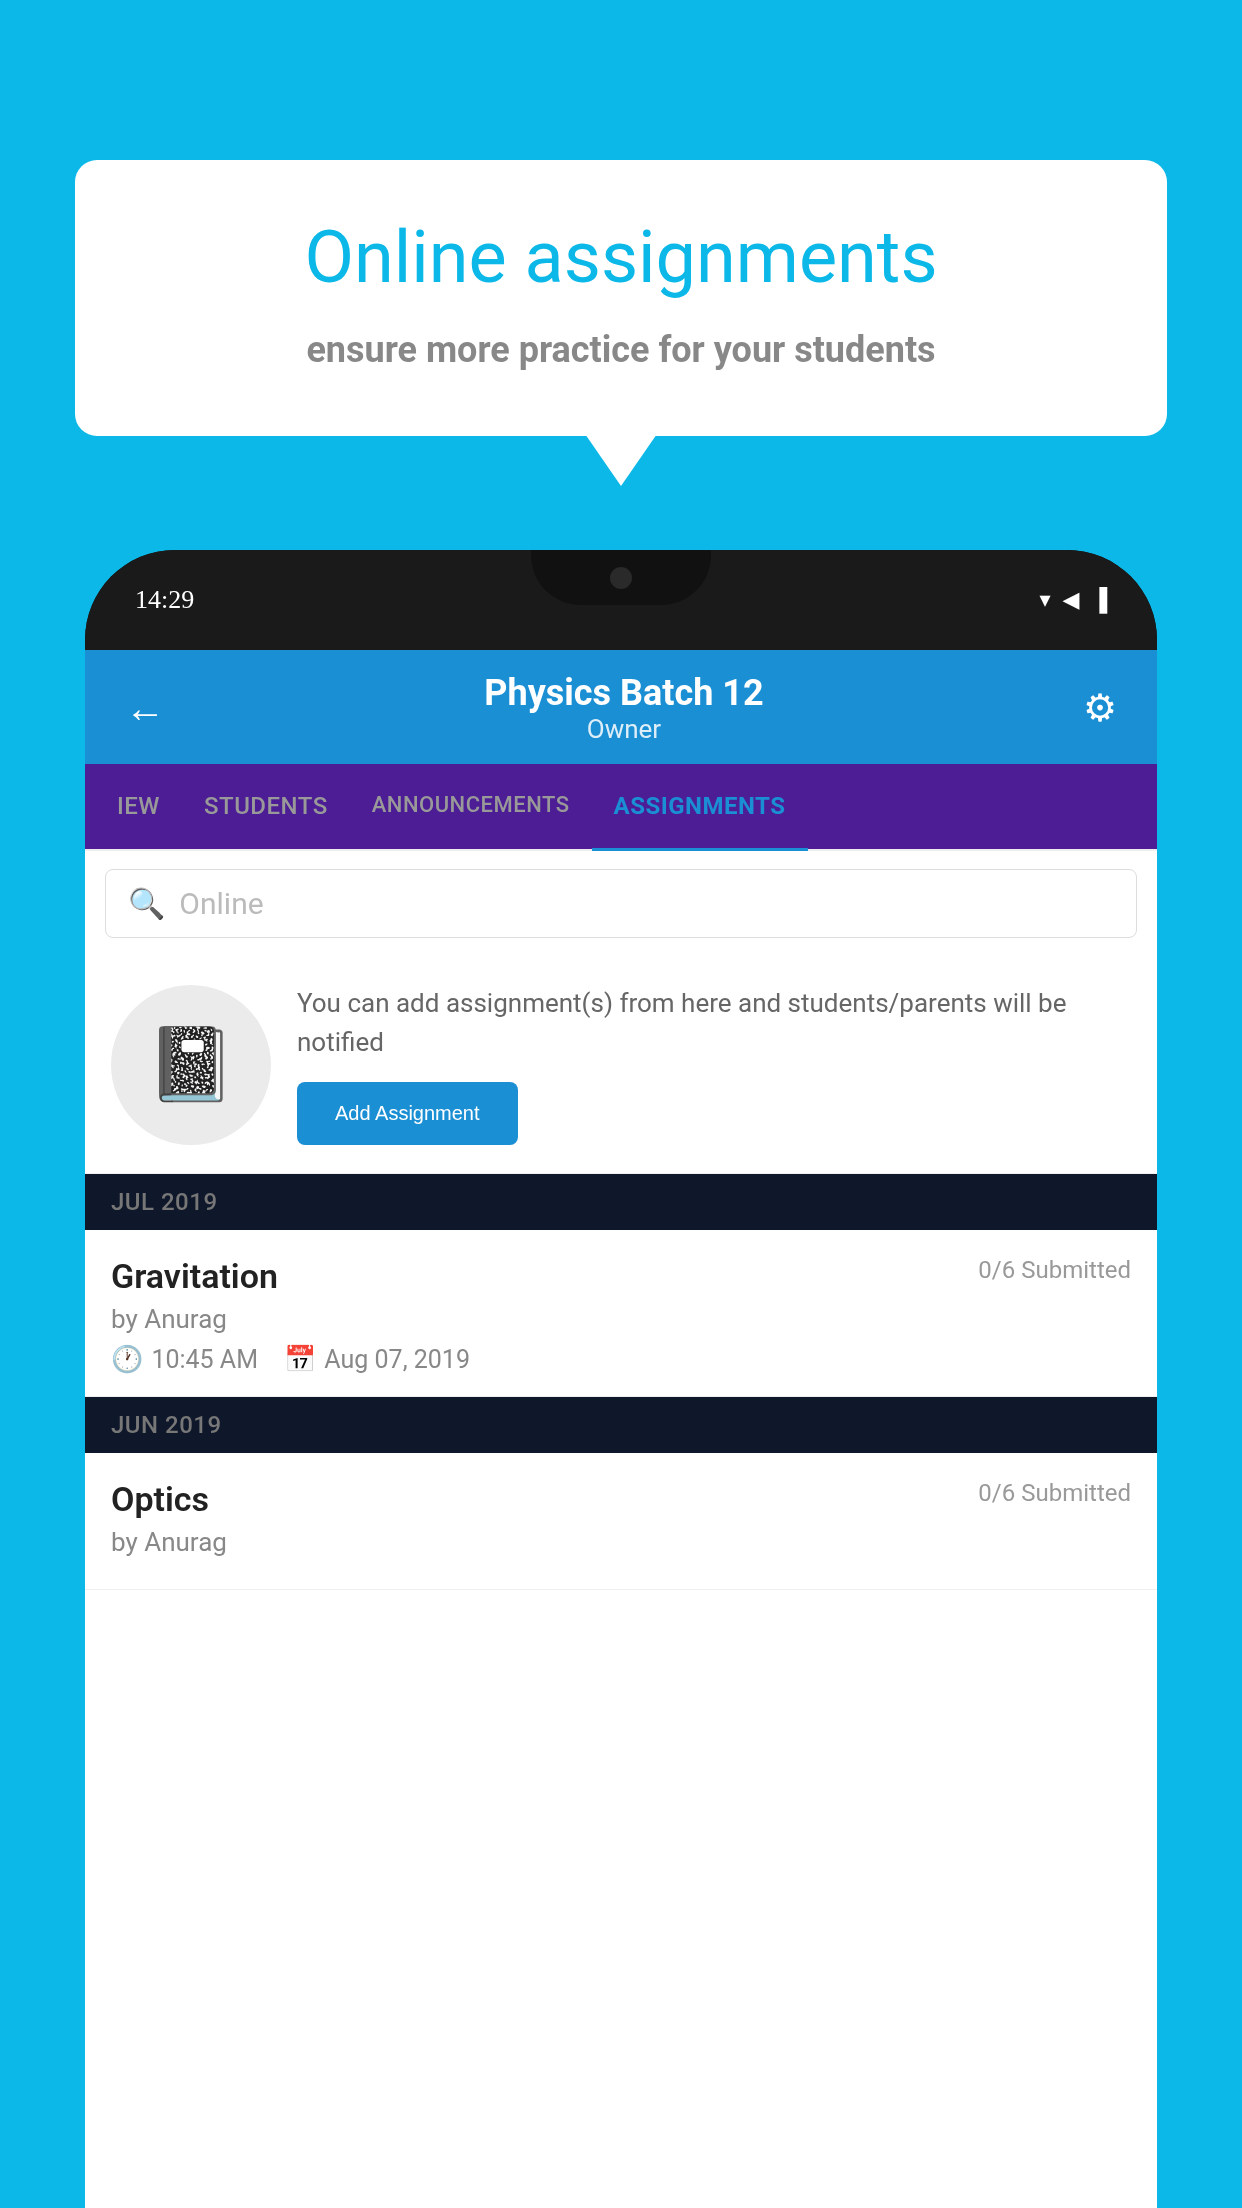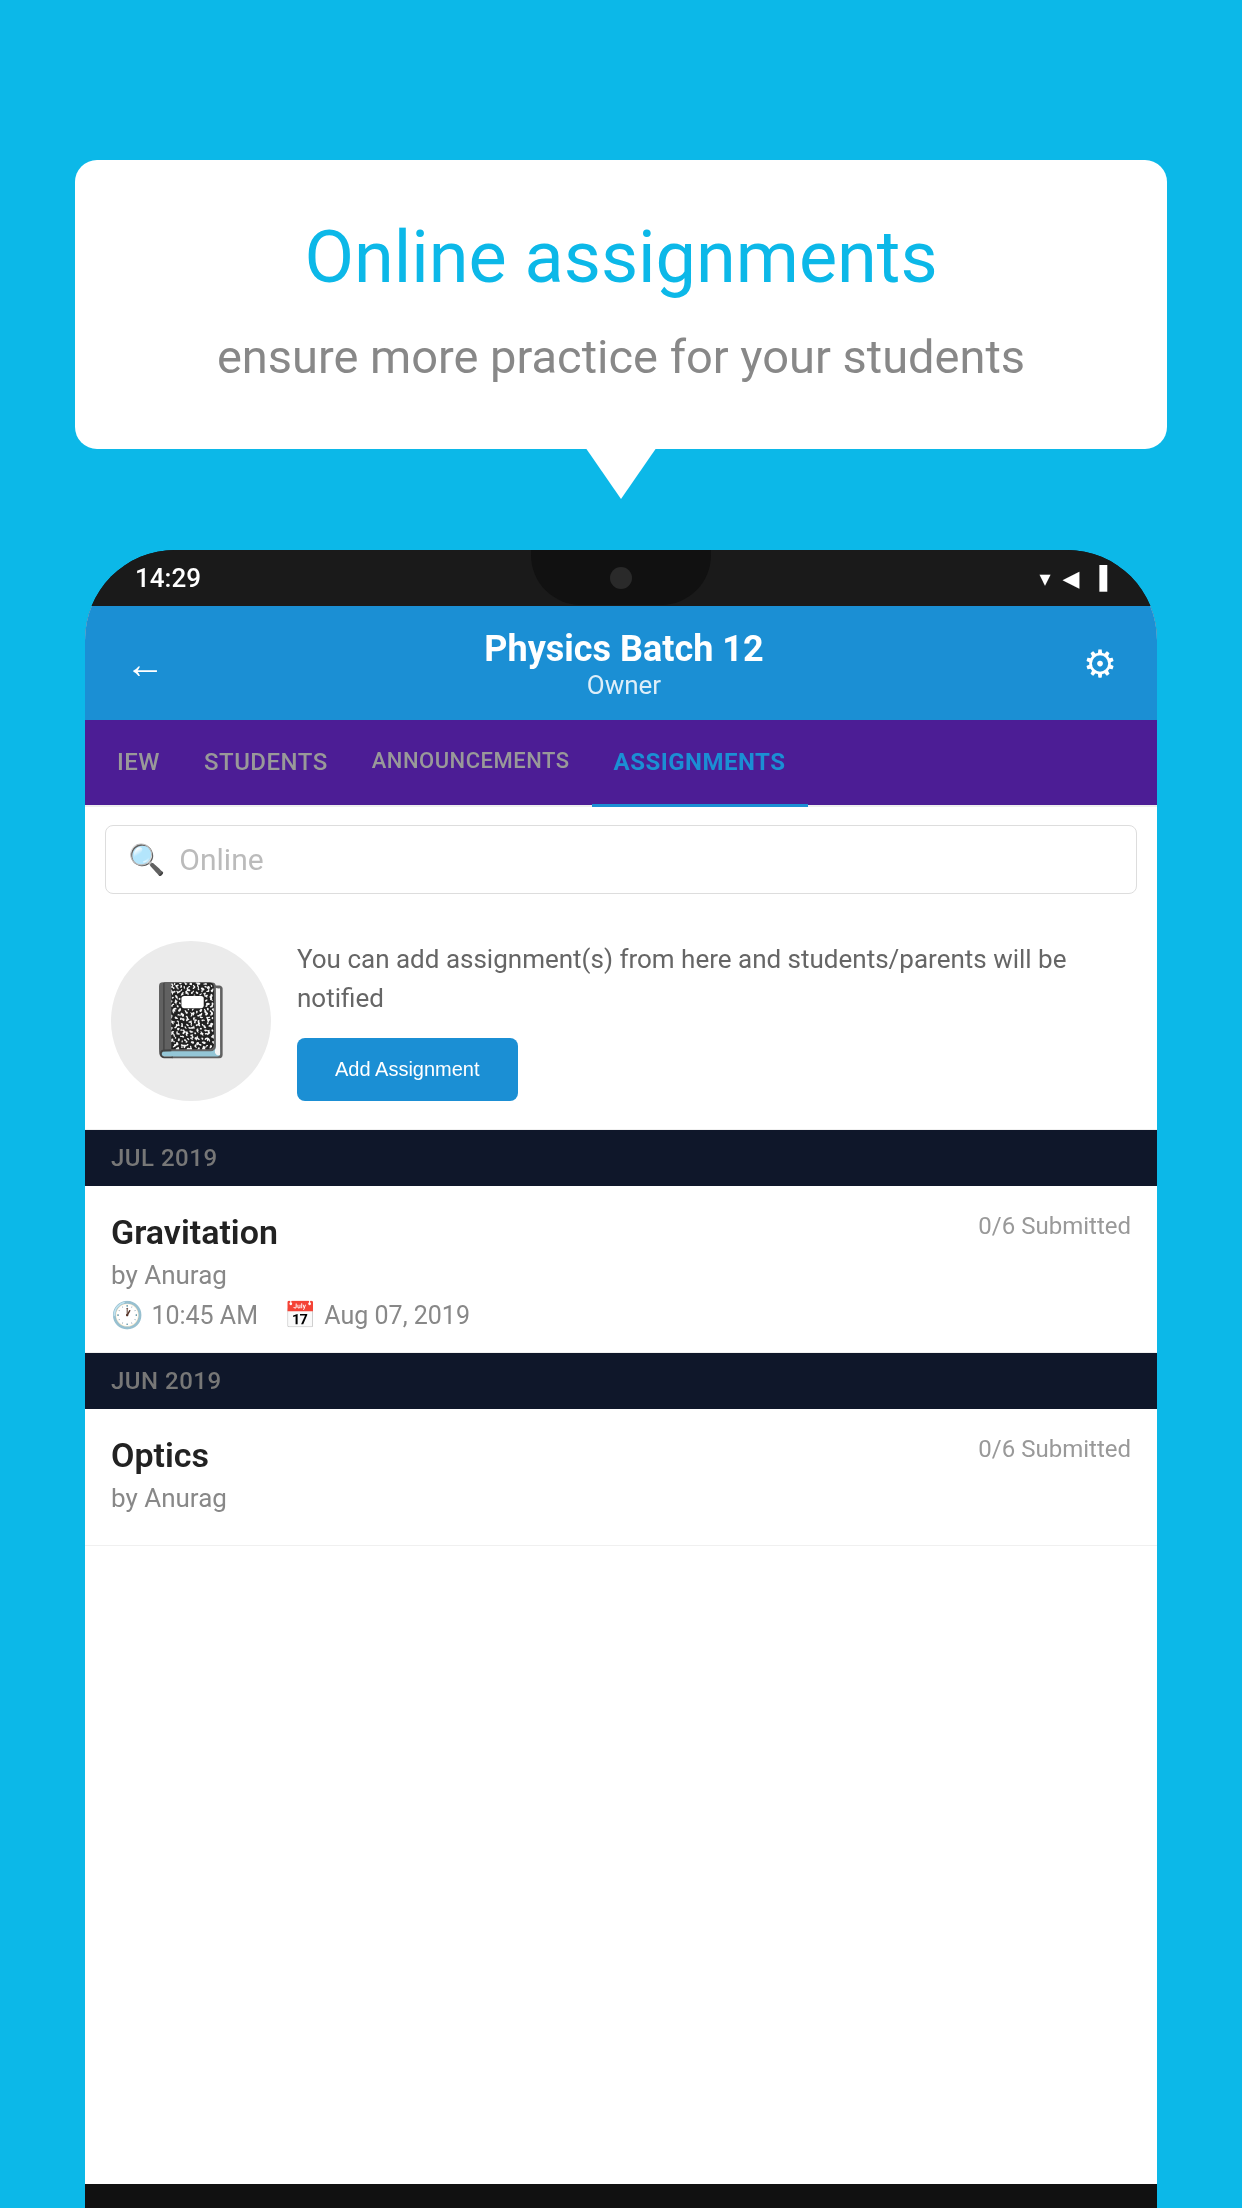--- a/index.html
+++ b/index.html
@@ -40,45 +40,46 @@
 
     .speech-bubble-title {
       font-size: 72px;
       font-weight: 400;
       color: #0CB8E8;
       line-height: 1.2;
       margin-bottom: 28px;
     }
 
     .speech-bubble-subtitle {
-      font-size: 47px;
+      font-size: 36px;
       color: #888;
-      font-weight: 400;
+      font-weight: 700;
     }
 
     
     .phone-frame {
       position: absolute;
       top: 550px;
       left: 85px;
       right: 85px;
       bottom: 0px;
       background: #111;
       border-radius: 90px 90px 0 0;
       overflow: hidden;
     }
 
     .phone-notch-area {
       position: relative;
-      height: 56px;
+      height: 100px;
       background: #1A1A1A;
       display: flex;
       align-items: center;
       justify-content: space-between;
       padding: 0 50px;
+      font-family: Liberation Serif, serif;
     }
 
     .phone-status-time {
       color: white;
       font-size: 26px;
       font-weight: 500;
     }
 
     .phone-notch {
       position: absolute;

